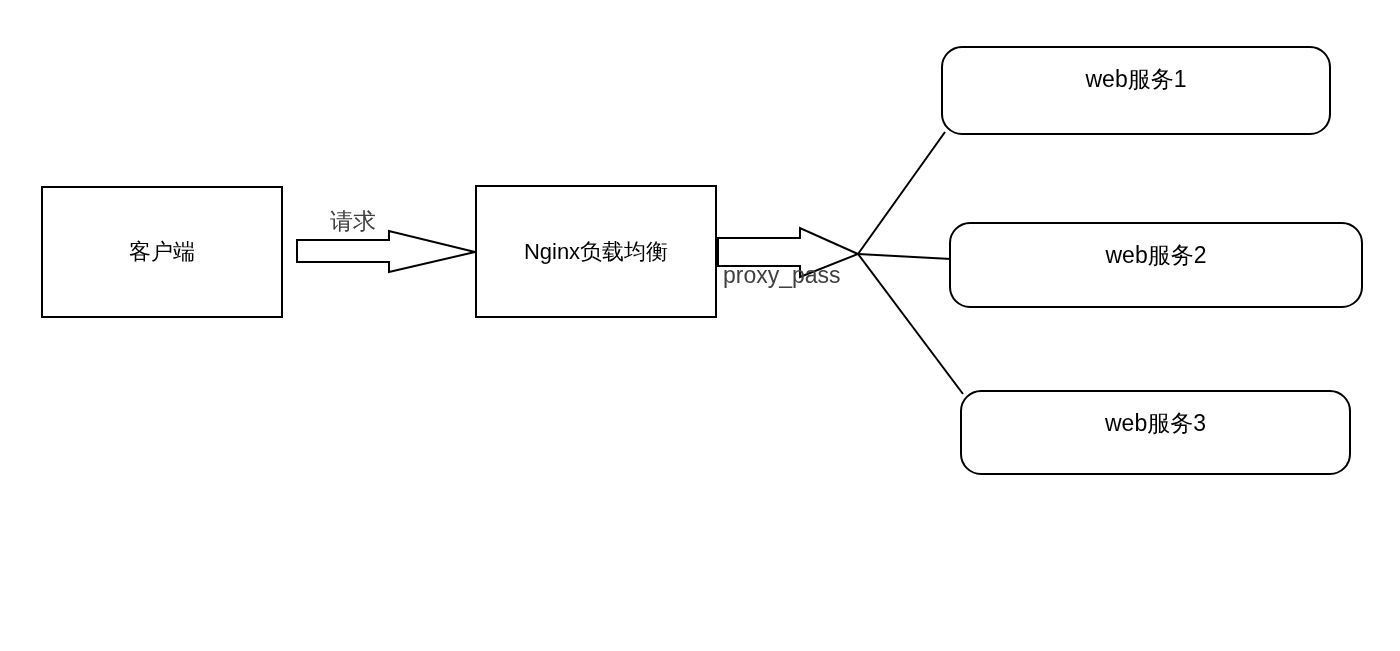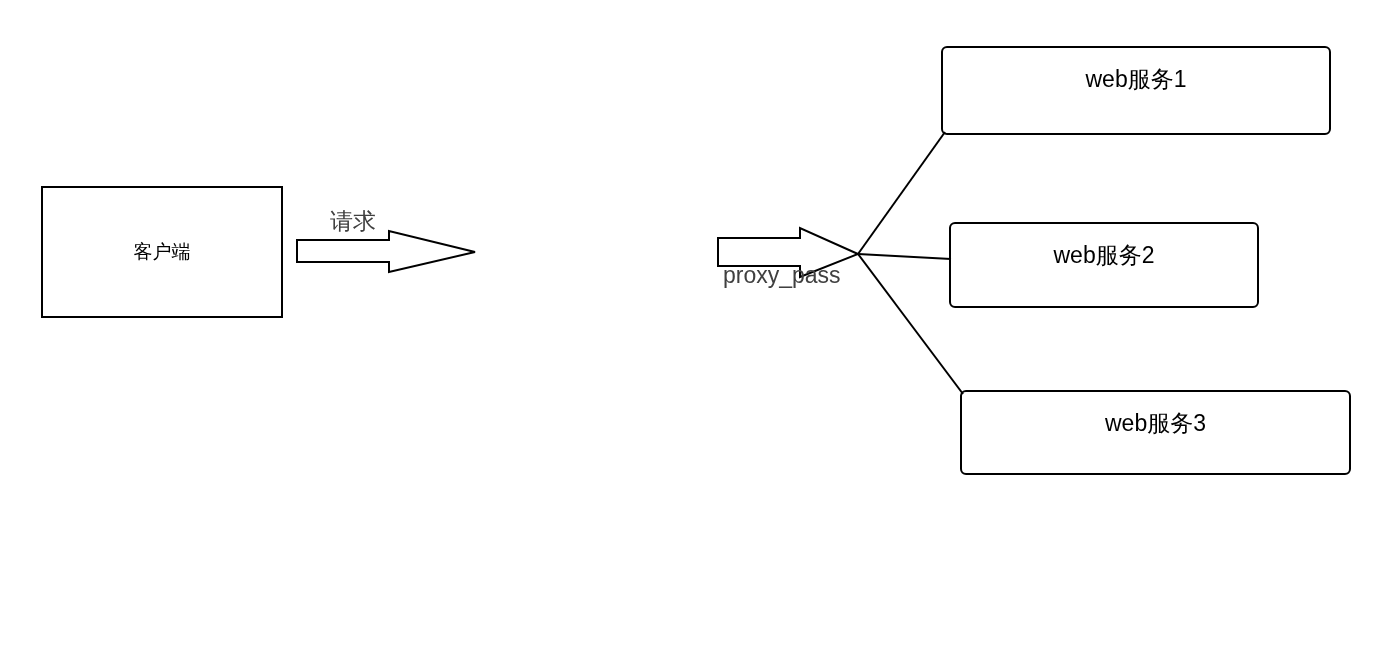--- a/index.html
+++ b/index.html
@@ -28,34 +28,34 @@
   .node {
     position: absolute;
     box-sizing: border-box;
     border: 2px solid #000000;
     background: transparent;
   }
   .node-rect {
     border-width: 2px;
   }
   .node-round {
-    border-radius: 6px;
+    border-radius: 21px;
   }
   .node-label {
     position: absolute;
     left: 0;
     width: 100%;
     text-align: center;
     white-space: nowrap;
     color: #000000;
   }
   .label-rect {
     top: 50%;
     transform: translateY(-50%);
-    font-size: 19px;
+    font-size: 22px;
   }
   .label-round {
     top: 16px;
     font-size: 23px;
   }
   .edge-label {
     position: absolute;
     white-space: nowrap;
     font-size: 23px;
     color: #404040;
@@ -74,26 +74,29 @@
 
     <line x1="858" y1="254" x2="945" y2="132" stroke="#000000" stroke-width="2"></line>
     <line x1="858" y1="254" x2="951" y2="259" stroke="#000000" stroke-width="2"></line>
     <line x1="858" y1="254" x2="963" y2="394" stroke="#000000" stroke-width="2"></line>
   </svg>
 
   <div class="node node-rect" style="left:41px; top:186px; width:242px; height:132px;">
     <div class="node-label label-rect">客户端</div>
   </div>
 
+  <div class="node node-rect" style="left:475px; top:185px; width:242px; height:133px;">
+    <div class="node-label label-rect">Nginx负载均衡</div>
+  </div>
 
   <div class="node node-round" style="left:941px; top:46px; width:390px; height:89px;">
     <div class="node-label label-round">web服务1</div>
   </div>
 
-  <div class="node node-round" style="left:949px; top:222px; width:310px; height:86px;">
+  <div class="node node-round" style="left:949px; top:222px; width:414px; height:86px;">
     <div class="node-label label-round">web服务2</div>
   </div>
 
   <div class="node node-round" style="left:960px; top:390px; width:391px; height:85px;">
     <div class="node-label label-round">web服务3</div>
   </div>
 
   <div class="edge-label" style="left:330px; top:206px;">请求</div>
 
   <div class="edge-label" style="left:723px; top:262px;text-align:right;">proxy_pass</div>

